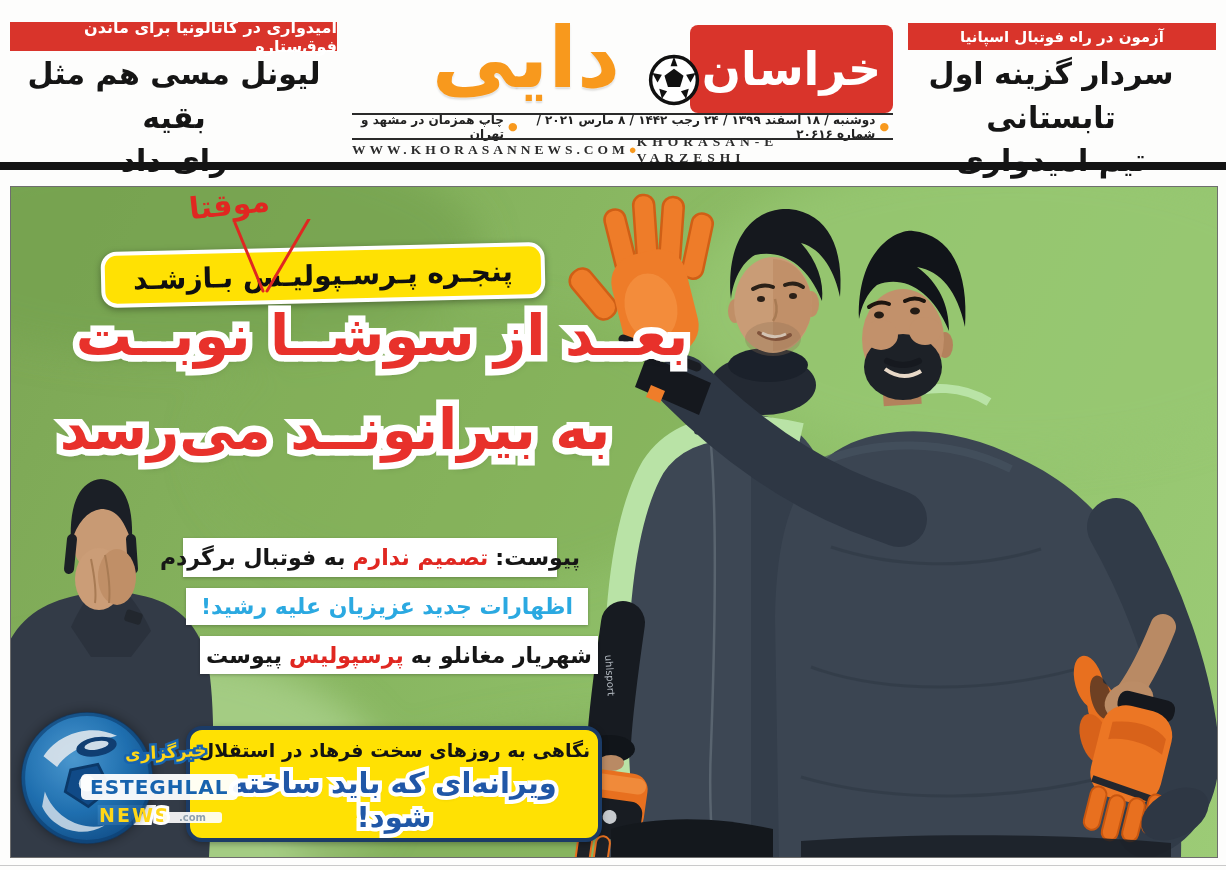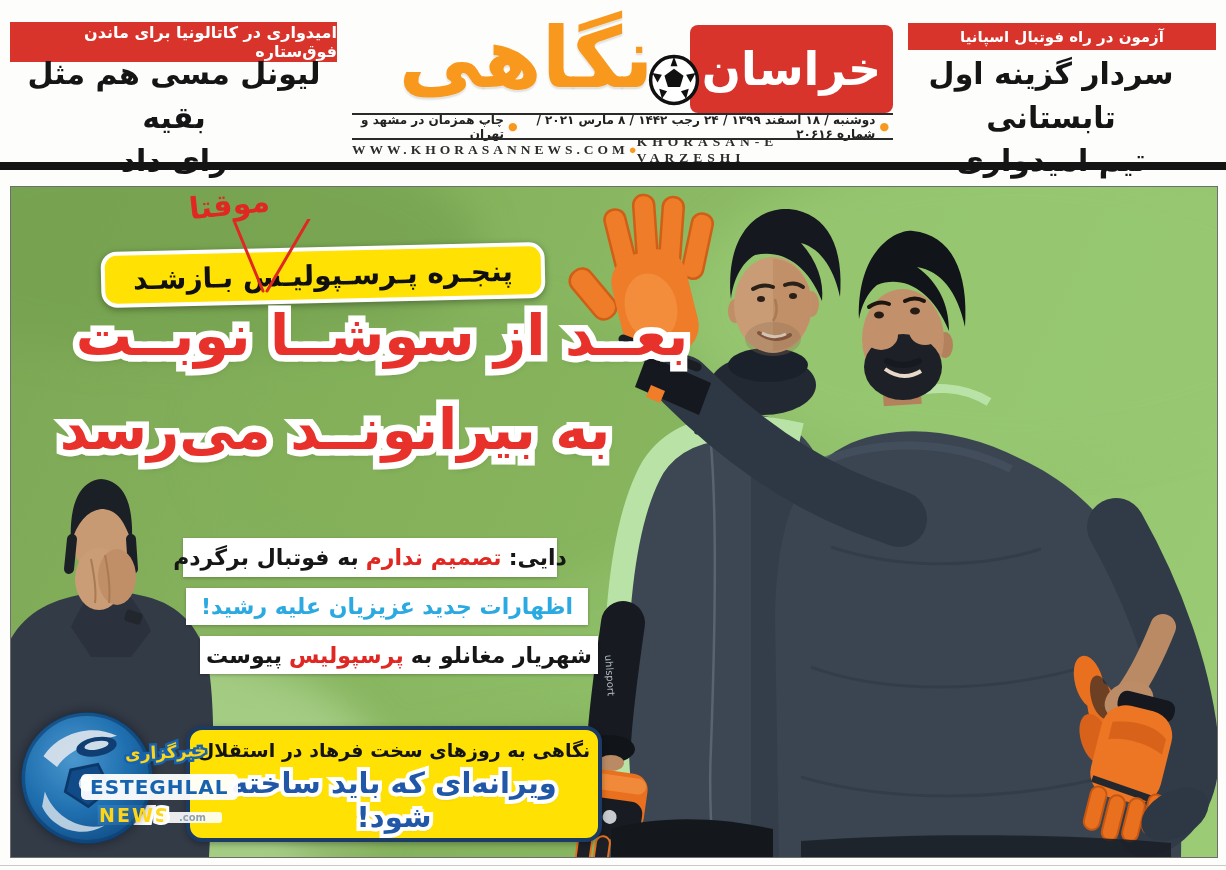--- a/index.html
+++ b/index.html
@@ -61,30 +61,30 @@
   .wm .news .stroked::before{-webkit-text-stroke:6px #fff;text-shadow:0 1px 3px rgba(0,0,0,.3);}
   .wm .tld{position:absolute;left:152px;top:110px;color:#8fa0b0;font-weight:bold;font-size:10px;
           background:rgba(255,255,255,.9);border-radius:3px;padding:0 16px;}
   .footer-line{left:0;top:865px;width:1226px;height:1px;background:#c9c9c9;}
 </style>
 </head>
 <body>
 
 <div class="page">
 
-  <div class="abs kicker-bar" style="left:10px;top:22px;width:327px;height:40px;font-size:16px;justify-content:center;">
+  <div class="abs kicker-bar" style="left:10px;top:22px;width:327px;height:29px;font-size:16px;justify-content:center;">
     <span>امیدواری در کاتالونیا برای ماندن فوق‌ستاره</span>
   </div>
   <div class="abs head-black" style="left:0;top:52px;width:348px;font-size:30px;">
     <div>لیونل مسی هم مثل بقیه</div>
     <div>رای داد</div>
   </div>
 
   <div class="abs logo-sub" style="left:352px;top:2px;width:348px;height:116px;font-size:84px;line-height:112px;">
-    <span>نگاهی</span>
+    <span>دایی</span>
   </div>
   <div class="abs logo-red" style="left:690px;top:25px;width:203px;height:88px;">
     <span style="font-size:46px;">خراسان</span>
   </div>
   <svg class="abs" style="left:648px;top:54px;" width="52" height="52" viewBox="0 0 60 60">
     <circle cx="30" cy="30" r="27" fill="#fff" stroke="#101010" stroke-width="4"></circle>
     <polygon points="30,17 41,25 37,38 23,38 19,25" fill="#101010"></polygon>
     <path d="M30,3 L34,14 L26,14 Z" fill="#101010"></path>
     <path d="M55,22 L44,24 L49,33 Z" fill="#101010"></path>
     <path d="M44,52 L38,43 L47,40 Z" fill="#101010"></path>
@@ -276,21 +276,21 @@
     </div>
 
     <div class="abs bigline" style="left:0px;top:116px;margin-left:47px;">
       <span class="stroked" data-text="بعــد از سوشــا نوبــت">بعــد از سوشــا نوبــت</span>
     </div>
     <div class="abs bigline" style="left:0px;top:210px;">
       <span class="stroked" data-text="به بیرانونــد می‌رسد">به بیرانونــد می‌رسد</span>
     </div>
 
     <div class="abs strip" style="left:172px;top:351px;width:374px;height:39px;">
-      <span>دایی:</span>
+      <span>پیوست:</span>
       <span class="red-t">تصمیم ندارم</span>
       <span>به فوتبال برگردم</span>
     </div>
     <div class="abs strip" style="left:175px;top:401px;width:402px;height:37px;">
       <span class="blue-t">اظهارات جدید عزیزیان علیه رشید!</span>
     </div>
     <div class="abs strip" style="left:189px;top:449px;width:398px;height:38px;">
       <span>شهریار مغانلو به</span>
       <span class="red-t">پرسپولیس</span>
       <span>پیوست</span>

